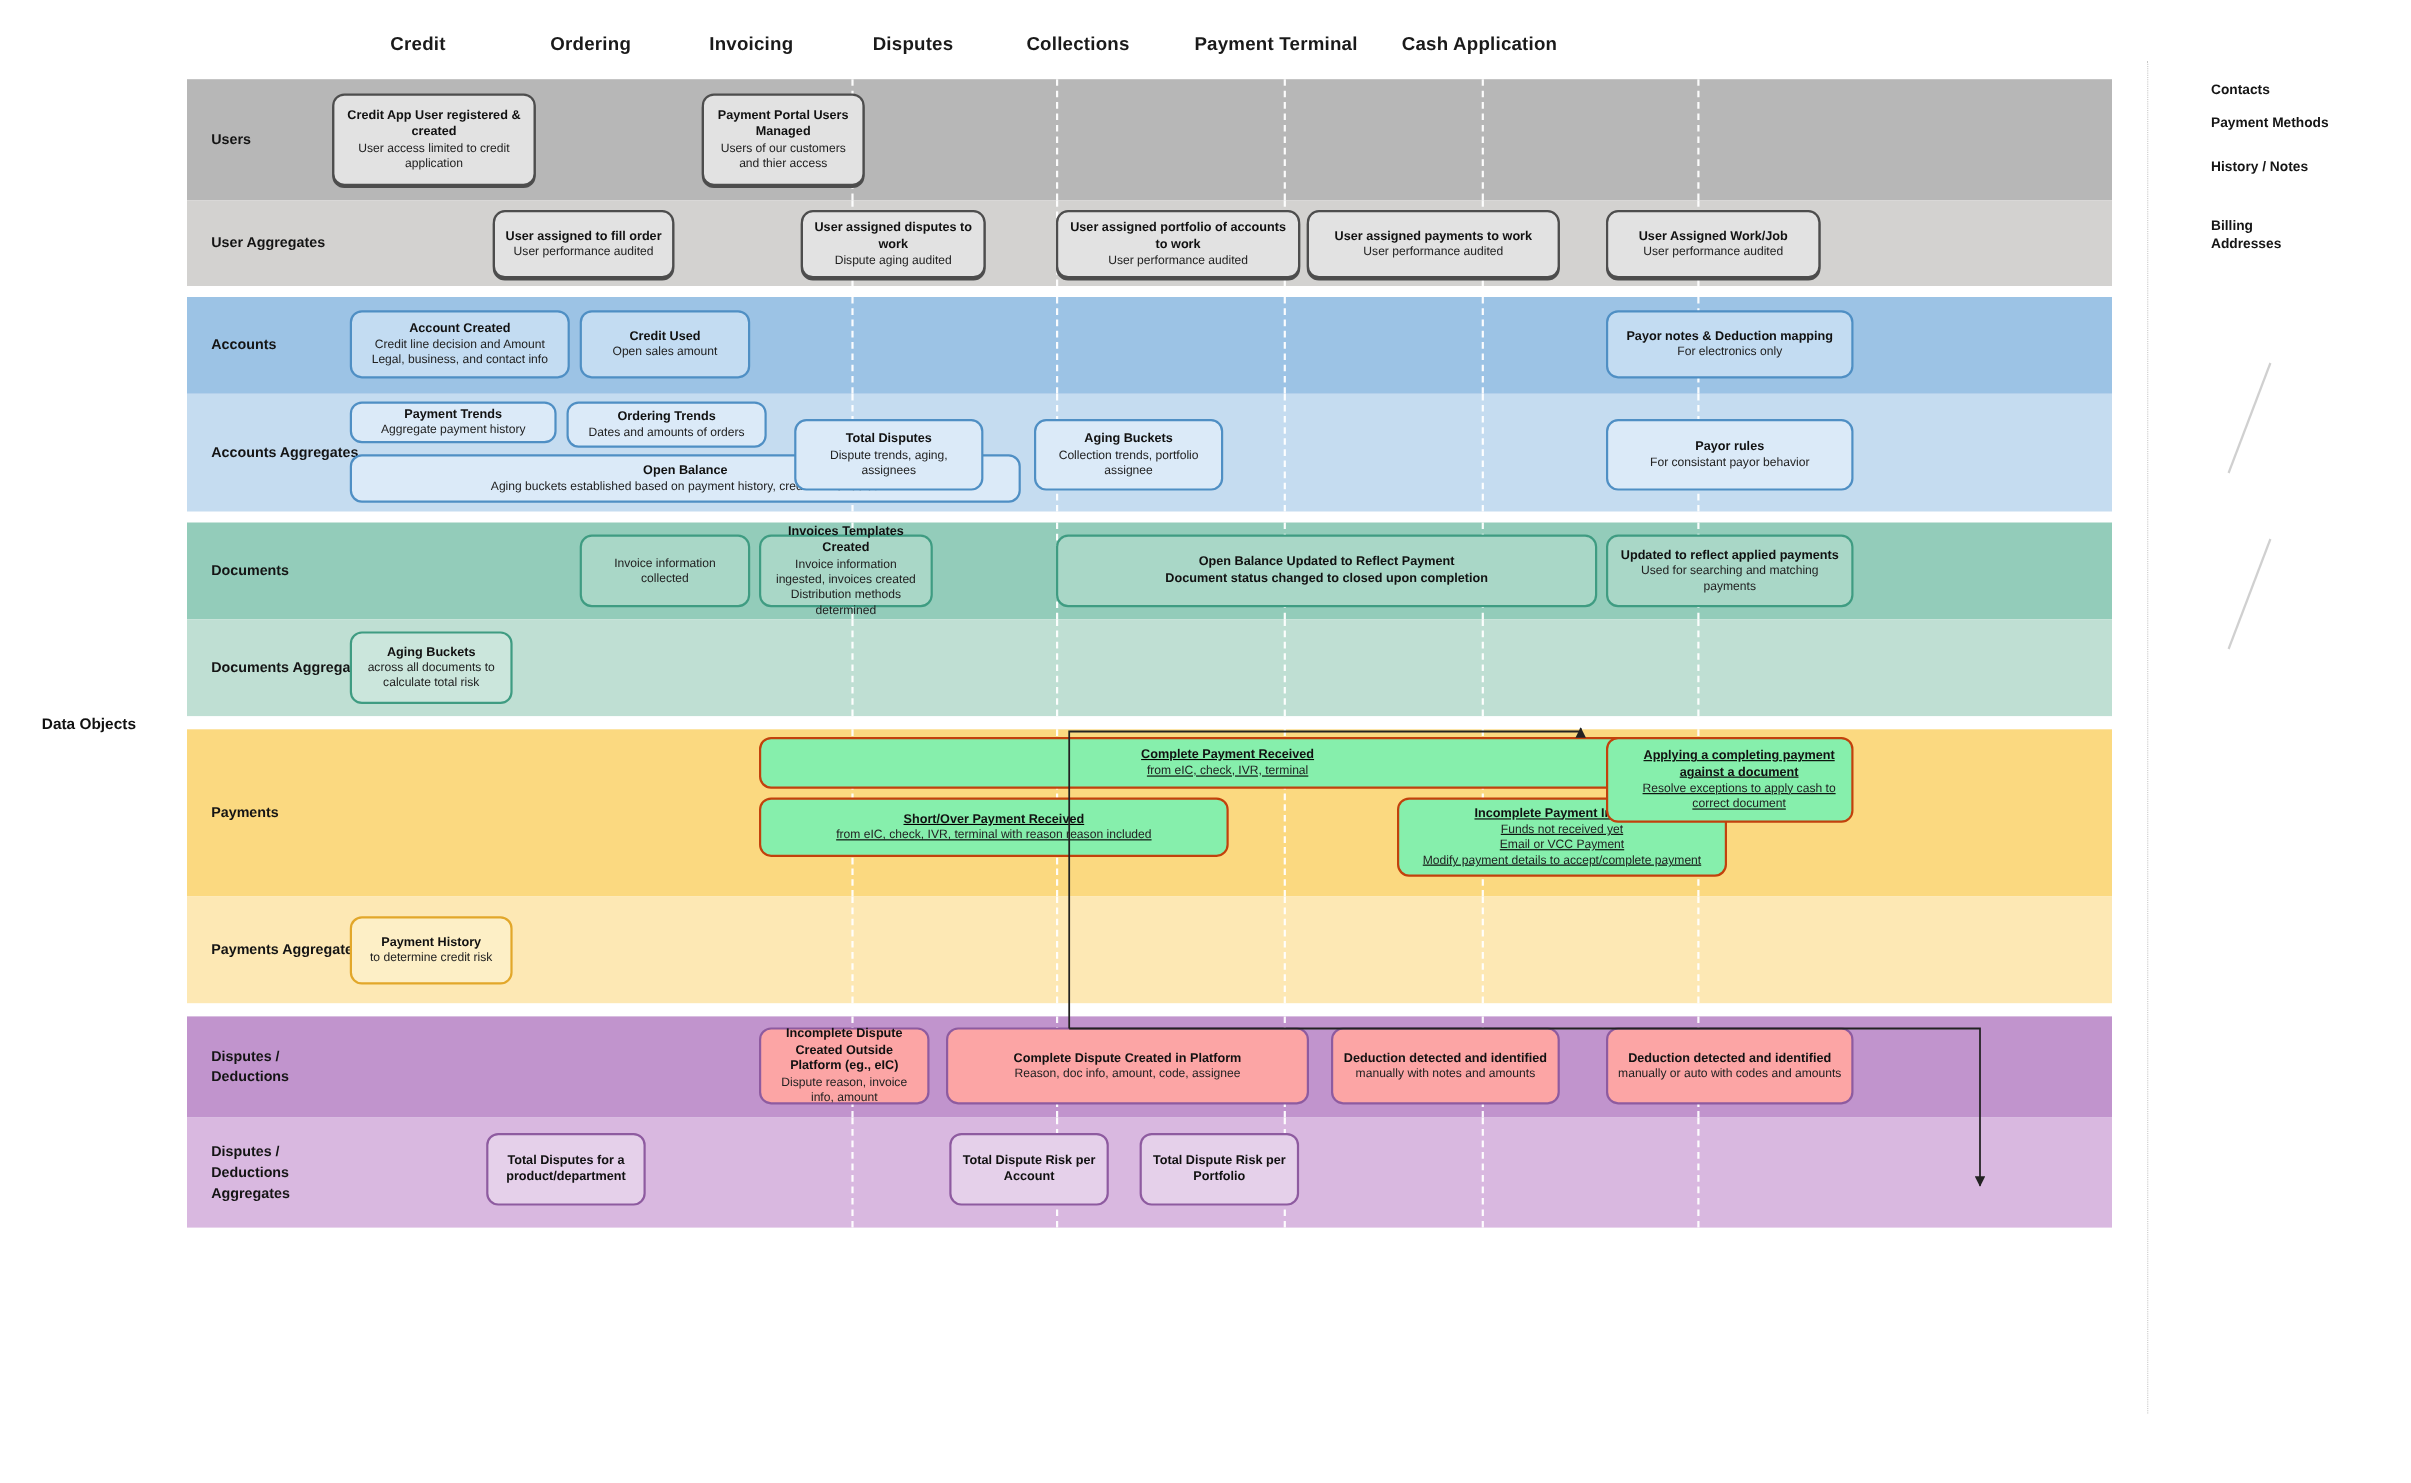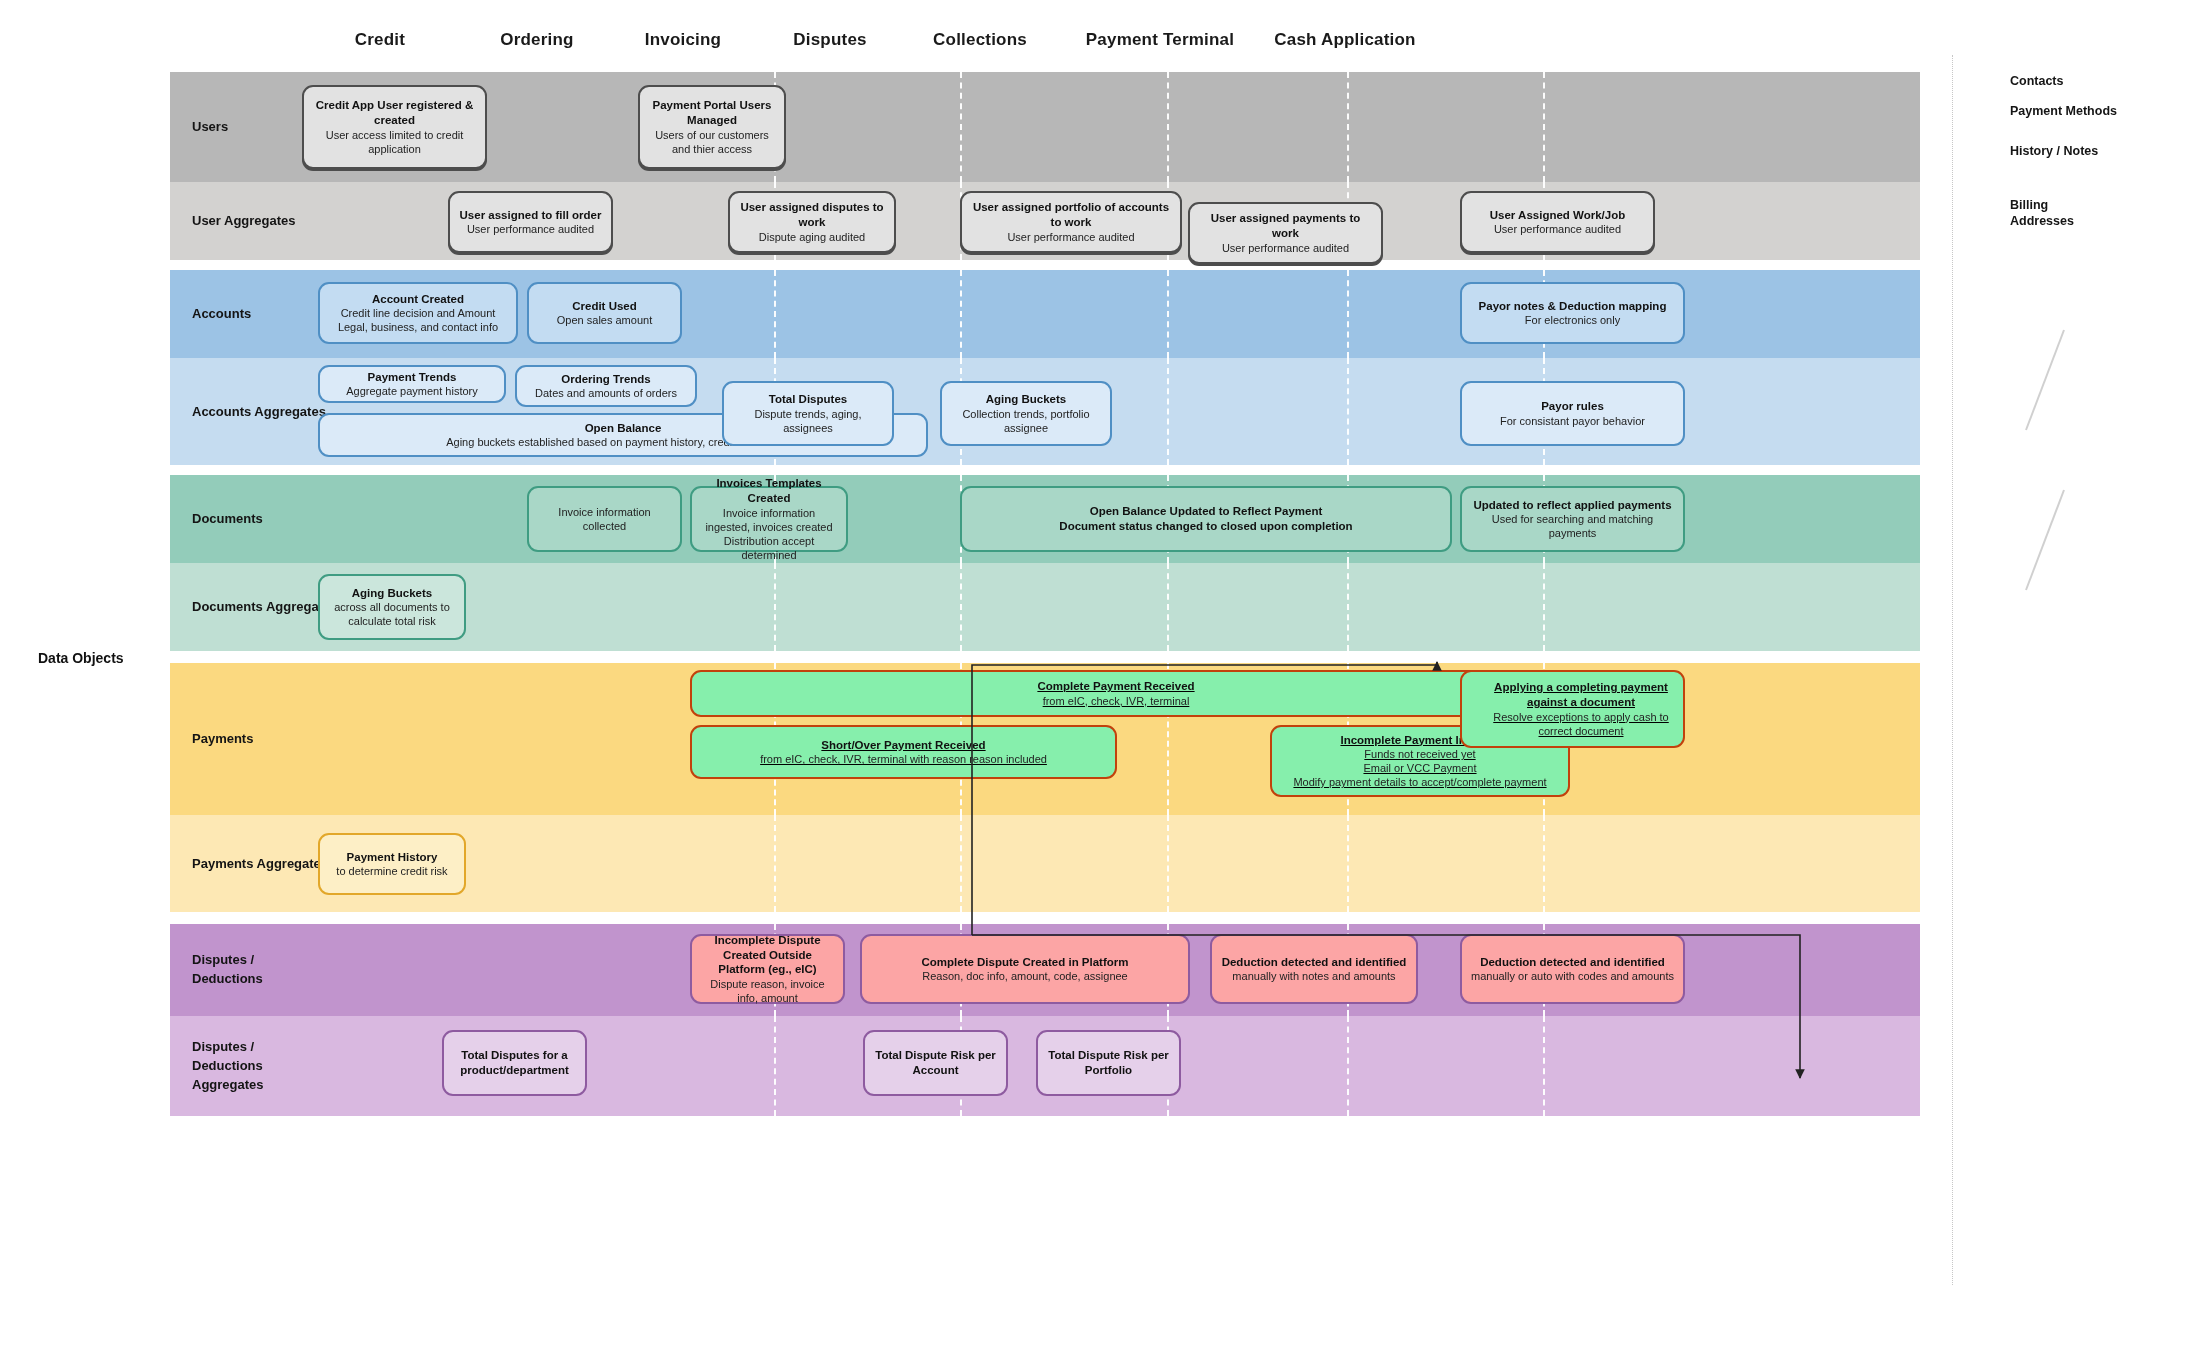--- a/index.html
+++ b/index.html
@@ -138,21 +138,21 @@
         <div class="s">User performance audited</div>
       </div>
       <div class="node n-gray" style="left:558px;top:9px;width:168px;height:62px;">
         <div class="t">User assigned disputes to work</div>
         <div class="s">Dispute aging audited</div>
       </div>
       <div class="node n-gray" style="left:790px;top:9px;width:222px;height:62px;">
         <div class="t">User assigned portfolio of accounts to work</div>
         <div class="s">User performance audited</div>
       </div>
-      <div class="node n-gray" style="left:1018px;top:20px;width:195px;height:62px;">
+      <div class="node n-gray" style="left:1018px;top:9px;width:230px;height:62px;">
         <div class="t">User assigned payments to work</div>
         <div class="s">User performance audited</div>
       </div>
       <div class="node n-gray" style="left:1290px;top:9px;width:195px;height:62px;">
         <div class="t">User Assigned Work/Job</div>
         <div class="s">User performance audited</div>
       </div>
     </div>
 
     <div class="band b-accounts" style="top:198px;height:88px;">
@@ -216,21 +216,21 @@
       <div class="colsep" style="left:790px;"></div>
       <div class="colsep" style="left:997px;"></div>
       <div class="colsep" style="left:1177px;"></div>
       <div class="colsep" style="left:1373px;"></div>
       <div class="node n-green" style="left:357px;top:11px;width:155px;height:66px;">
         <div class="s">Invoice information collected</div>
       </div>
       <div class="node n-green" style="left:520px;top:11px;width:158px;height:66px;">
         <div class="t">Invoices Templates Created</div>
         <div class="s">Invoice information ingested, invoices created</div>
-        <div class="s">Distribution accept determined</div>
+        <div class="s">Distribution methods determined</div>
       </div>
       <div class="node n-green" style="left:790px;top:11px;width:492px;height:66px;">
         <div class="t">Open Balance Updated to Reflect Payment</div>
         <div class="t">Document status changed to closed upon completion</div>
       </div>
       <div class="node n-green" style="left:1290px;top:11px;width:225px;height:66px;">
         <div class="t">Updated to reflect applied payments</div>
         <div class="s">Used for searching and matching payments</div>
       </div>
     </div>

